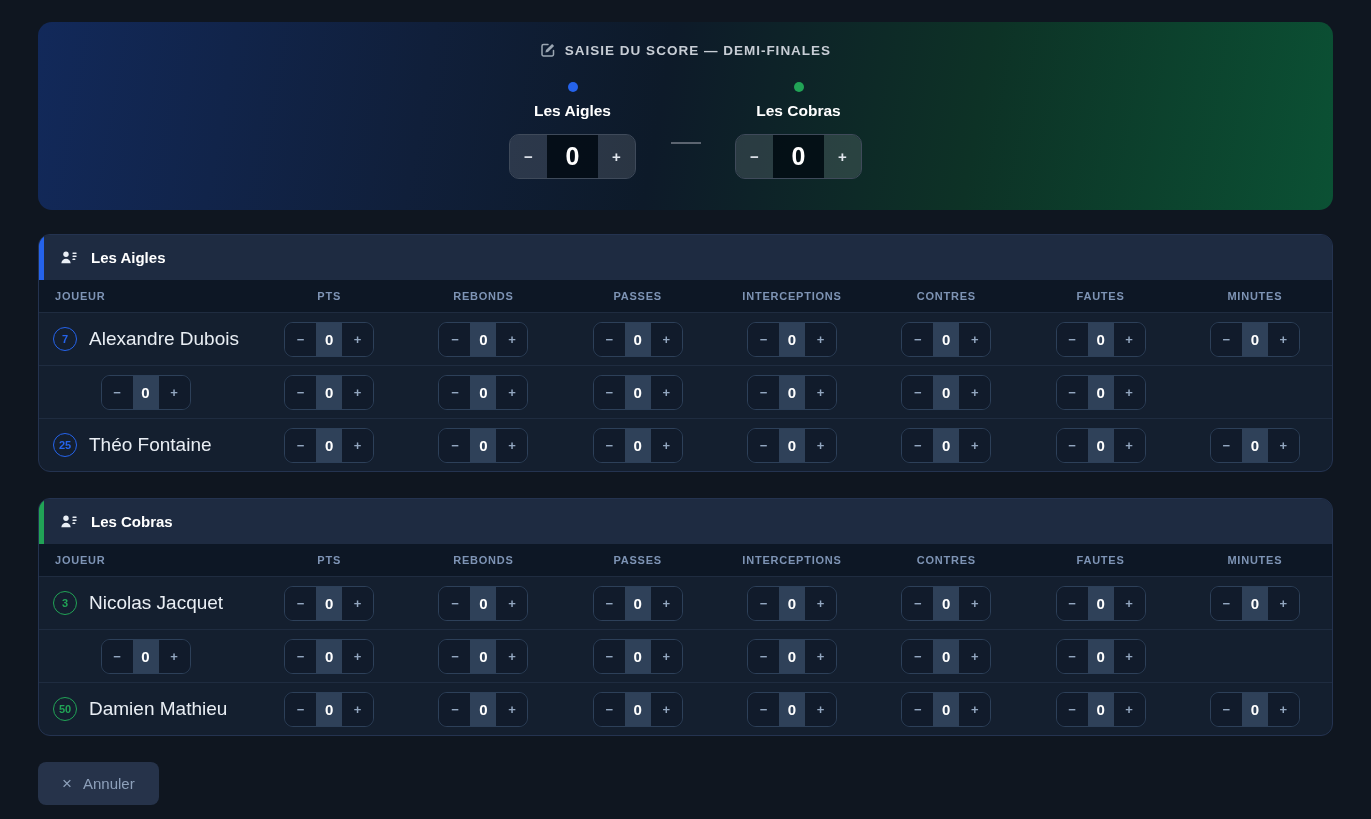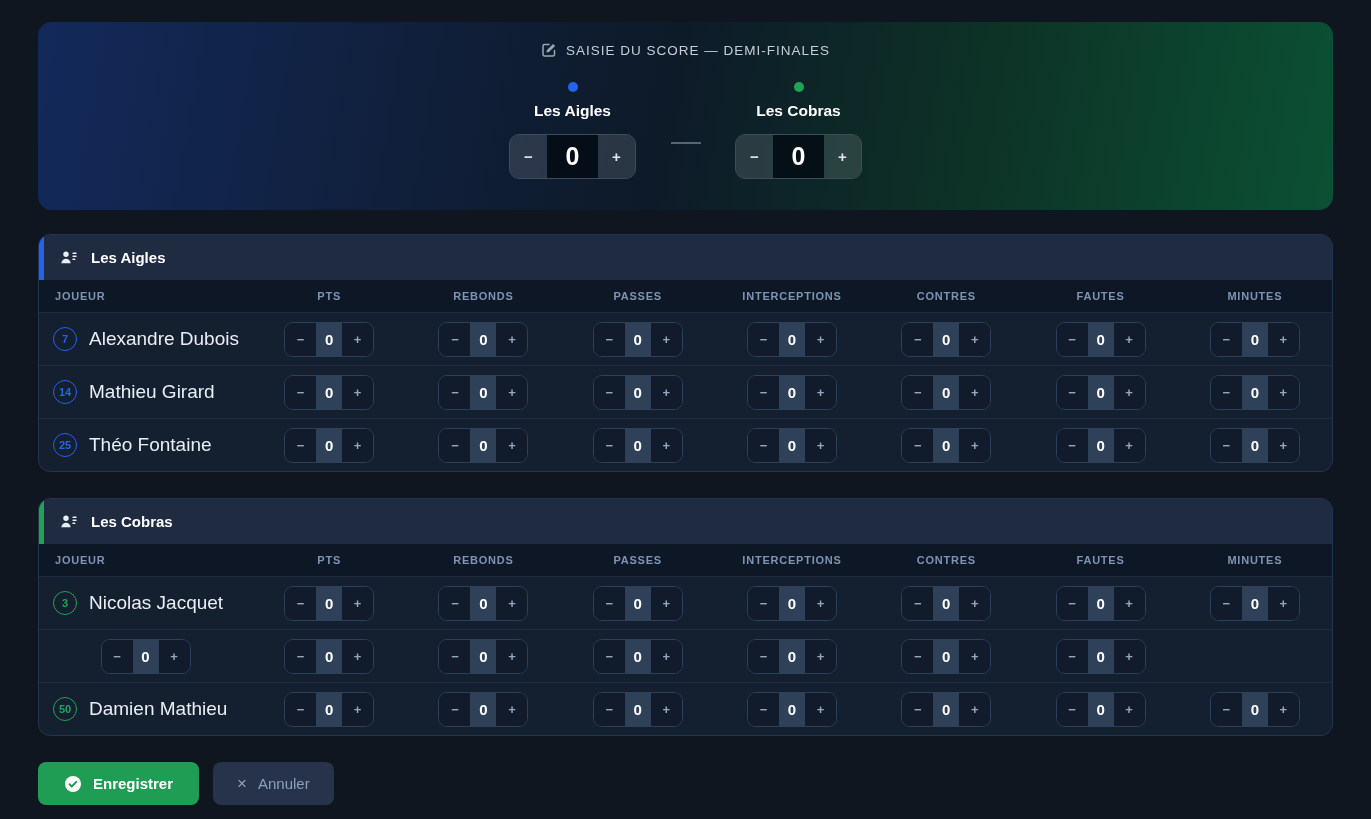--- a/index.html
+++ b/index.html
@@ -16,21 +16,21 @@
   .banner {
     height:188px;
     border-radius:14px;
     background:linear-gradient(100deg,#12295a 0%,#101f3a 30%,#0d1a29 48%,#0d3226 72%,#0b5134 100%);
     display:flex; flex-direction:column; align-items:center;
     padding-top:20px;
     margin-bottom:24px;
   }
   .banner-title {
     display:flex; align-items:center; gap:9px;
-    color:#c7cdd5; font-size:13.5px; font-weight:normal; letter-spacing:1px;
+    color:#c7cdd5; font-size:13.5px; font-weight:bold; letter-spacing:1px;
   }
   .teams-row { display:flex; align-items:flex-start; margin-top:14px; }
   .team-col { width:180px; display:flex; flex-direction:column; align-items:center; }
   .team-dot { width:10px; height:10px; border-radius:50%; margin-top:10px; margin-bottom:10px; }
   .team-name { font-size:15.5px; font-weight:bold; color:#ffffff; margin-bottom:14px; }
   .team-divider { width:30px; border-top:2px solid #5b6470; margin:70px 8px 0 8px; }
 
   
   .stepper { display:flex; overflow:hidden; }
   .stepper .st-btn { border:none; cursor:pointer; font-weight:bold; font-family:inherit; }
@@ -209,24 +209,20 @@
   <div class="stat-cell">
     <div class="stepper small">
       <button class="st-btn">−</button>
       <div class="st-val">0</div>
       <button class="st-btn">+</button>
     </div>
   </div>
 </div>
 
   <div class="grid data-row">
-    <div class="player-cell">
-      <span class="player-badge" style="border-color: rgb(37, 99, 235); color: rgb(37, 99, 235);">14</span>
-      <span class="player-name">Mathieu Girard</span>
-    </div>
 
   <div class="stat-cell">
     <div class="stepper small">
       <button class="st-btn">−</button>
       <div class="st-val">0</div>
       <button class="st-btn">+</button>
     </div>
   </div>
 
   <div class="stat-cell">
@@ -552,26 +548,19 @@
       <button class="st-btn">−</button>
       <div class="st-val">0</div>
       <button class="st-btn">+</button>
     </div>
   </div>
 </div>
 </section>
 </div>
 
   <div class="actions">
-    <button class="btn btn-save" style="background: rgb(31, 157, 85);">
-      <svg width="18" height="18" viewBox="0 0 18 18">
-        <circle cx="9" cy="9" r="8" fill="#ffffff"></circle>
-        <path id="check-path" d="M5.6 9.3l2.2 2.2 4.4-4.6" fill="none" stroke="#1f9d55" stroke-width="2" stroke-linecap="round" stroke-linejoin="round"></path>
-      </svg>
-      <span>Enregistrer</span>
-    </button>
     <button class="btn btn-cancel" style="background: rgb(38, 51, 74);">
       <span class="close-glyph">×</span>
       <span>Annuler</span>
     </button>
   </div>
 
 </div>
 
 </body></html>

